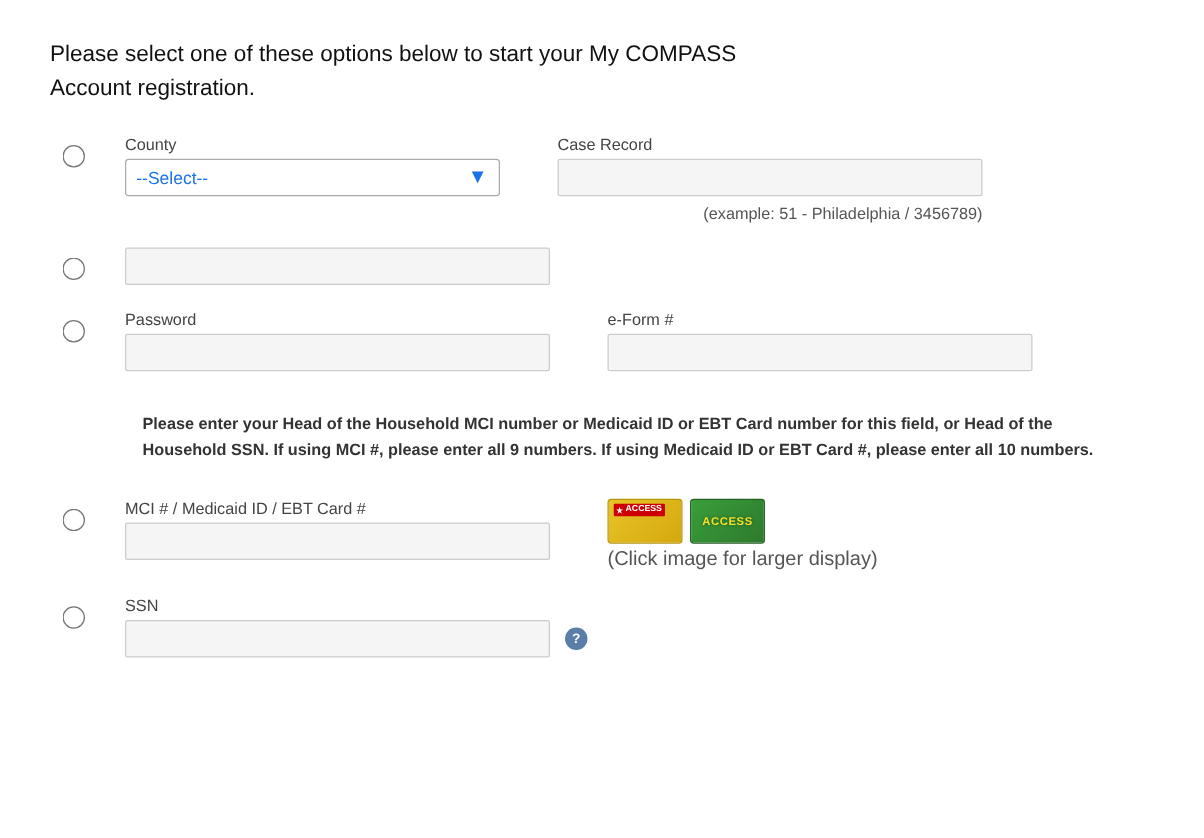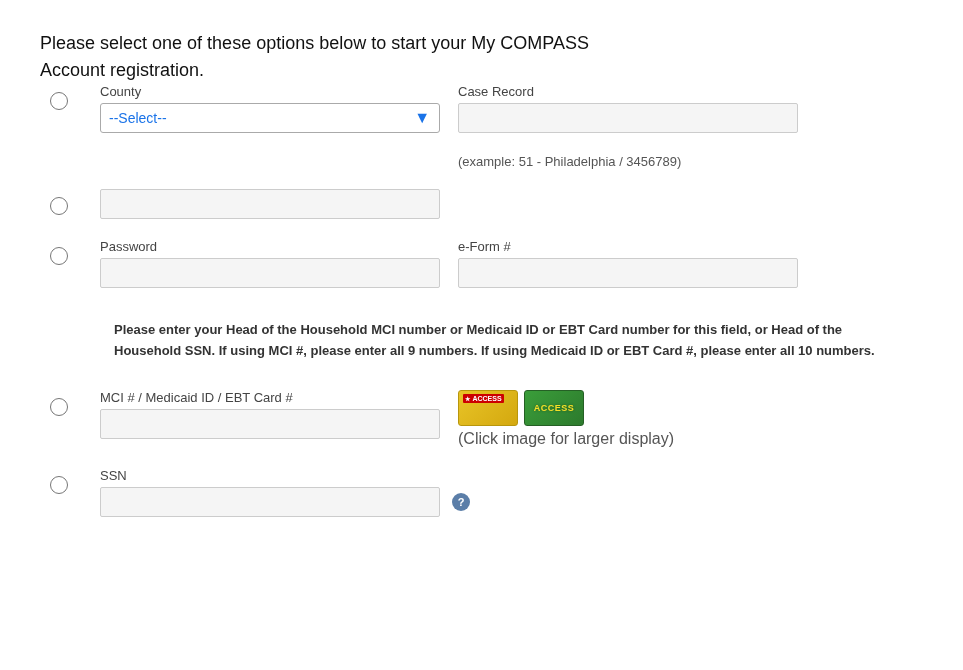--- a/index.html
+++ b/index.html
@@ -7,20 +7,21 @@
       font-family: Arial, sans-serif;
       background: #fff;
       color: #333;
       font-size: 14px;
       padding: 30px 40px;
     }
     .page-title {
       font-size: 18px;
       font-weight: normal;
       color: #111;
+      margin-bottom: 24px;
       max-width: 820px;
       line-height: 1.5;
     }
 
     .form-container {
       max-width: 920px;
       padding-left: 10px;
     }
 
     .option-row {
@@ -38,21 +39,21 @@
     .radio-col input[type="radio"] {
       width: 18px;
       height: 18px;
       cursor: pointer;
       accent-color: #555;
     }
 
     .fields-col {
       display: flex;
       flex-wrap: wrap;
-      gap: 12px 18px;
+      gap: 12px 46px;
       flex: 1;
     }
 
     .field-group {
       display: flex;
       flex-direction: column;
       gap: 4px;
     }
 
     .field-group label {
@@ -66,21 +67,21 @@
       border: 1px solid #ccc;
       border-radius: 2px;
       padding: 6px 8px;
       font-size: 14px;
       background: #f5f5f5;
       outline: none;
     }
 
     .county-select-wrapper {
       position: relative;
-      width: 340px;
+      width: 300px;
     }
 
     .county-select-wrapper select {
       width: 100%;
       appearance: none;
       -webkit-appearance: none;
       border: 1px solid #aaa;
       border-radius: 3px;
       padding: 6px 32px 6px 8px;
       font-size: 14px;
@@ -104,21 +105,22 @@
       width: 340px;
     }
 
     .input-medium {
       width: 340px;
     }
 
     .helper-text {
       font-size: 13px;
       color: #555;
-      margin-top: 17px;
+      margin-top: 2px;
+      text-align: right;
     }
 
     .divider-row {
       margin: 10px 0 16px 50px;
       padding: 12px 14px;
       background: #fff;
       border: none;
       font-size: 13px;
       color: #333;
       line-height: 1.6;

